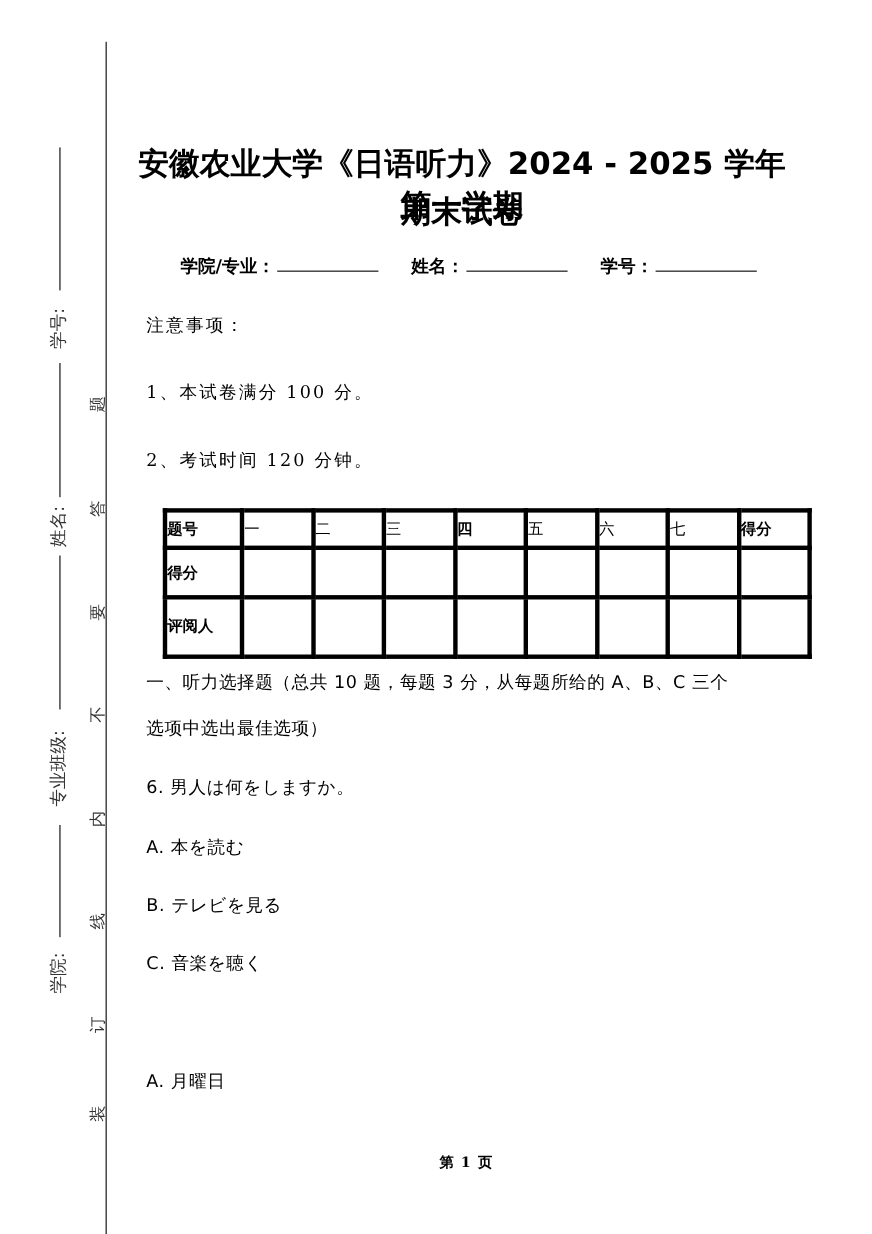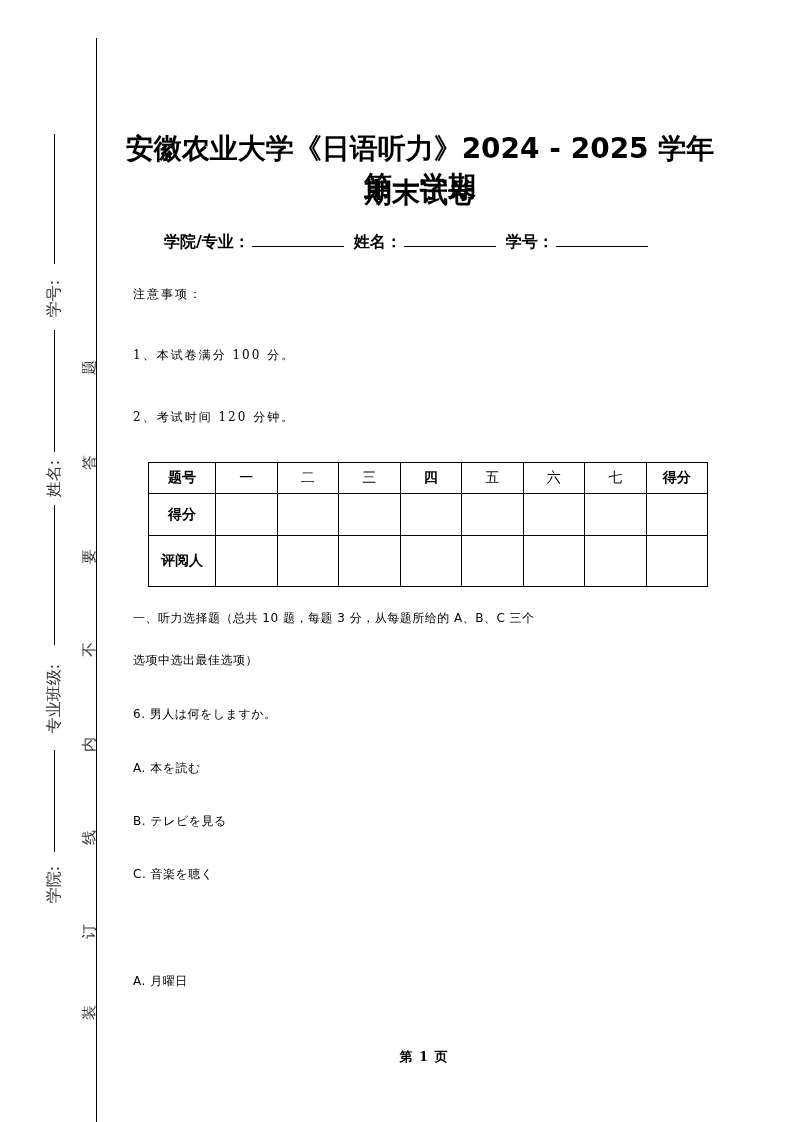--- a/index.html
+++ b/index.html
@@ -10,31 +10,31 @@
     .binding-border { position: absolute; left: 96px; top: 38px; width: 1px; height: 1084px; background: #000; }
     .fill-line { position: absolute; left: 54px; width: 1px; background: #000; }
     .side-label { position: absolute; left: 32px; width: 44px; font-family: "DejaVu Sans", sans-serif; font-size: 16px; color: #333; transform: rotate(-90deg); transform-origin: center center; white-space: nowrap; text-align: center; }
     .seal-char { position: absolute; left: 78px; width: 22px; font-family: "DejaVu Sans", sans-serif; font-size: 15px; color: #333; transform: rotate(-90deg); text-align: center; }
 
     
     .title { position: absolute; left: 120px; width: 600px; text-align: center; font-family: "DejaVu Sans", sans-serif; font-weight: bold; font-size: 28px; }
     .title-1 { top: 130px; }
     .title-2 { top: 174px; }
 
-    .info-row { position: absolute; top: 230px; left: 164px; font-family: "DejaVu Sans", sans-serif; font-weight: bold; font-size: 16px; display: flex; align-items: baseline; }
+    .info-row { position: absolute; top: 230px; left: 164px; font-family: "DejaVu Sans", sans-serif; font-weight: bold; font-size: 16px; display: flex; align-items: baseline; gap: 20px; }
     .info-field { display: flex; align-items: baseline; margin-right: 10px; }
     .blank { display: inline-block; width: 92px; border-bottom: 1px solid #000; height: 16px; margin-left: 2px; }
 
-    .text { position: absolute; left: 133px; font-family: "DejaVu Serif", serif; font-size: 12px; letter-spacing: 2px; }
+    .text { position: absolute; left: 133px; font-family: "DejaVu Serif", serif; font-size: 16px; letter-spacing: 2px; }
     .text-sans { font-family: "DejaVu Sans", sans-serif; letter-spacing: 0.5px; }
     .u { }
 
     
     table.score { position: absolute; left: 148px; top: 462px; border-collapse: collapse; font-family: "DejaVu Sans", sans-serif; font-size: 14px; }
-    table.score td { border: 1px solid #000000; text-align: center; vertical-align: middle; padding: 0; }
+    table.score td { border: 4px solid #000000; vertical-align: middle; padding: 0; }
     table.score td.hcol { width: 66px; font-weight: bold; }
     table.score td.c { width: 60.5px; }
     table.score tr.r1 td { height: 30px; }
     table.score tr.r2 td { height: 41px; }
     table.score tr.r3 td { height: 50px; }
 
     .footer { position: absolute; top: 1048px; left: 0; width: 848px; text-align: center; font-family: "DejaVu Serif", serif; font-weight: bold; font-size: 13px; letter-spacing: 1px; }
   </style>
 </head>
 <body>

